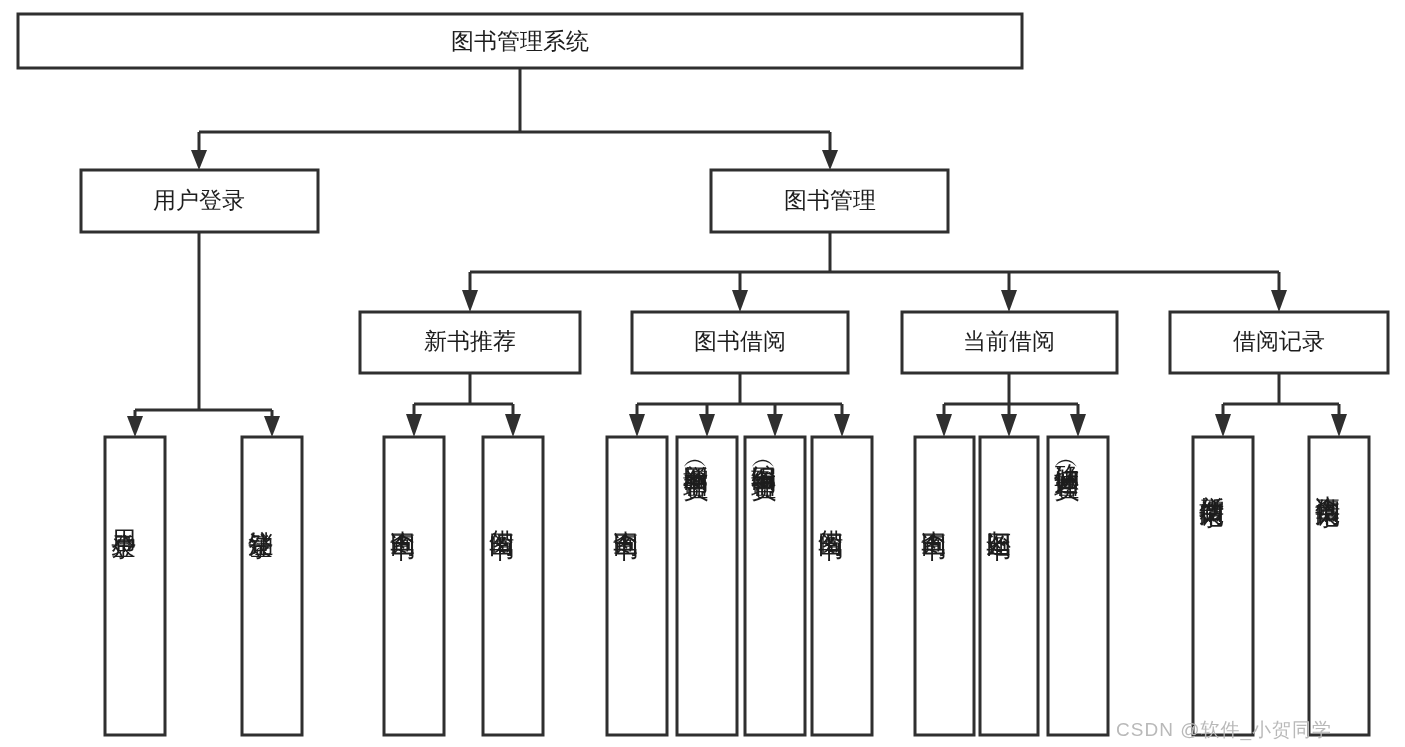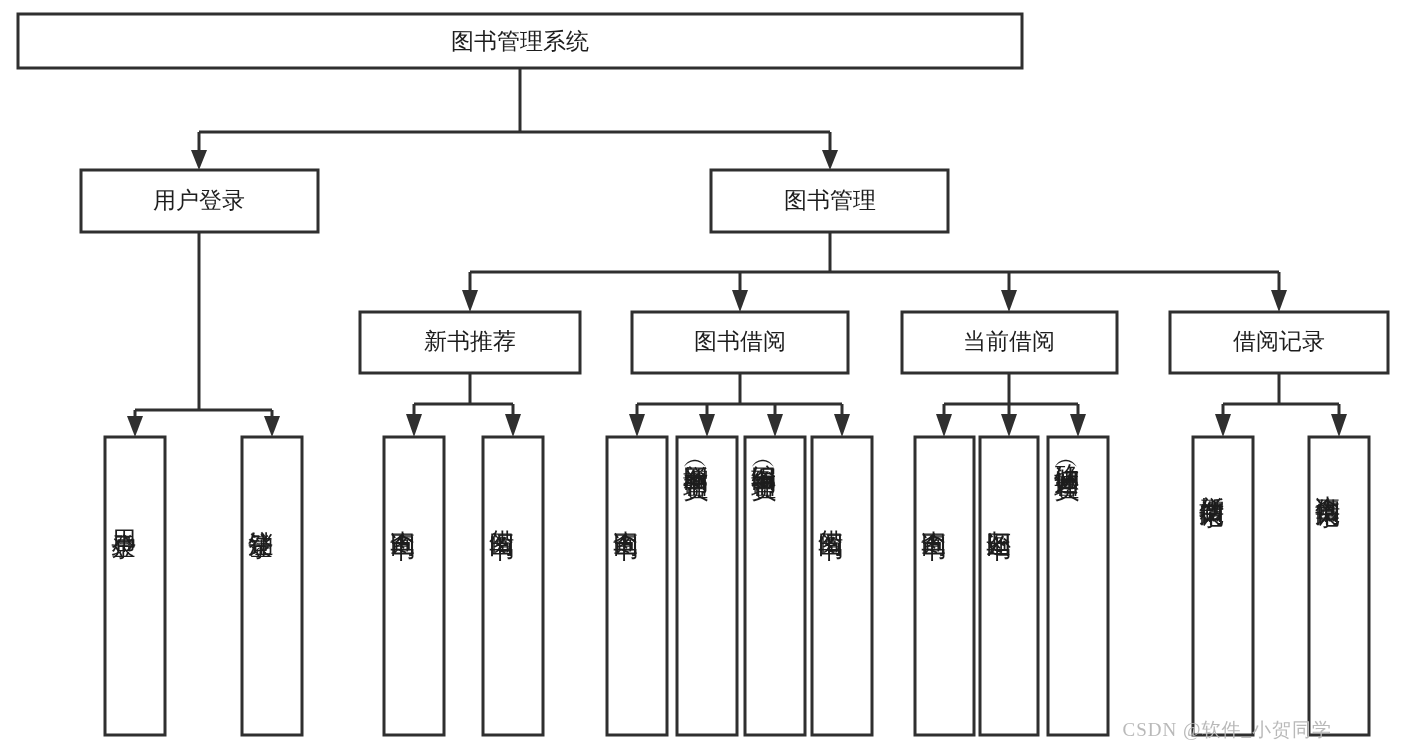--- a/index.html
+++ b/index.html
@@ -27,21 +27,21 @@
     font-size:25px;
     line-height:1.05;
     color:#1d1d1d;
     letter-spacing:2px;
     white-space:nowrap;
     pointer-events:none;
   }
   .watermark{
     position:absolute;
     right:10px;bottom:4px;
-    font-family:Liberation Serif, serif;
+    font-family:Liberation Sans, sans-serif;
     font-size:19px;
     color:#b9b9b9;
     letter-spacing:1px;
     white-space:nowrap;
   }
 </style>
 </head>
 <body>
 
 <div id="diagram-root">

